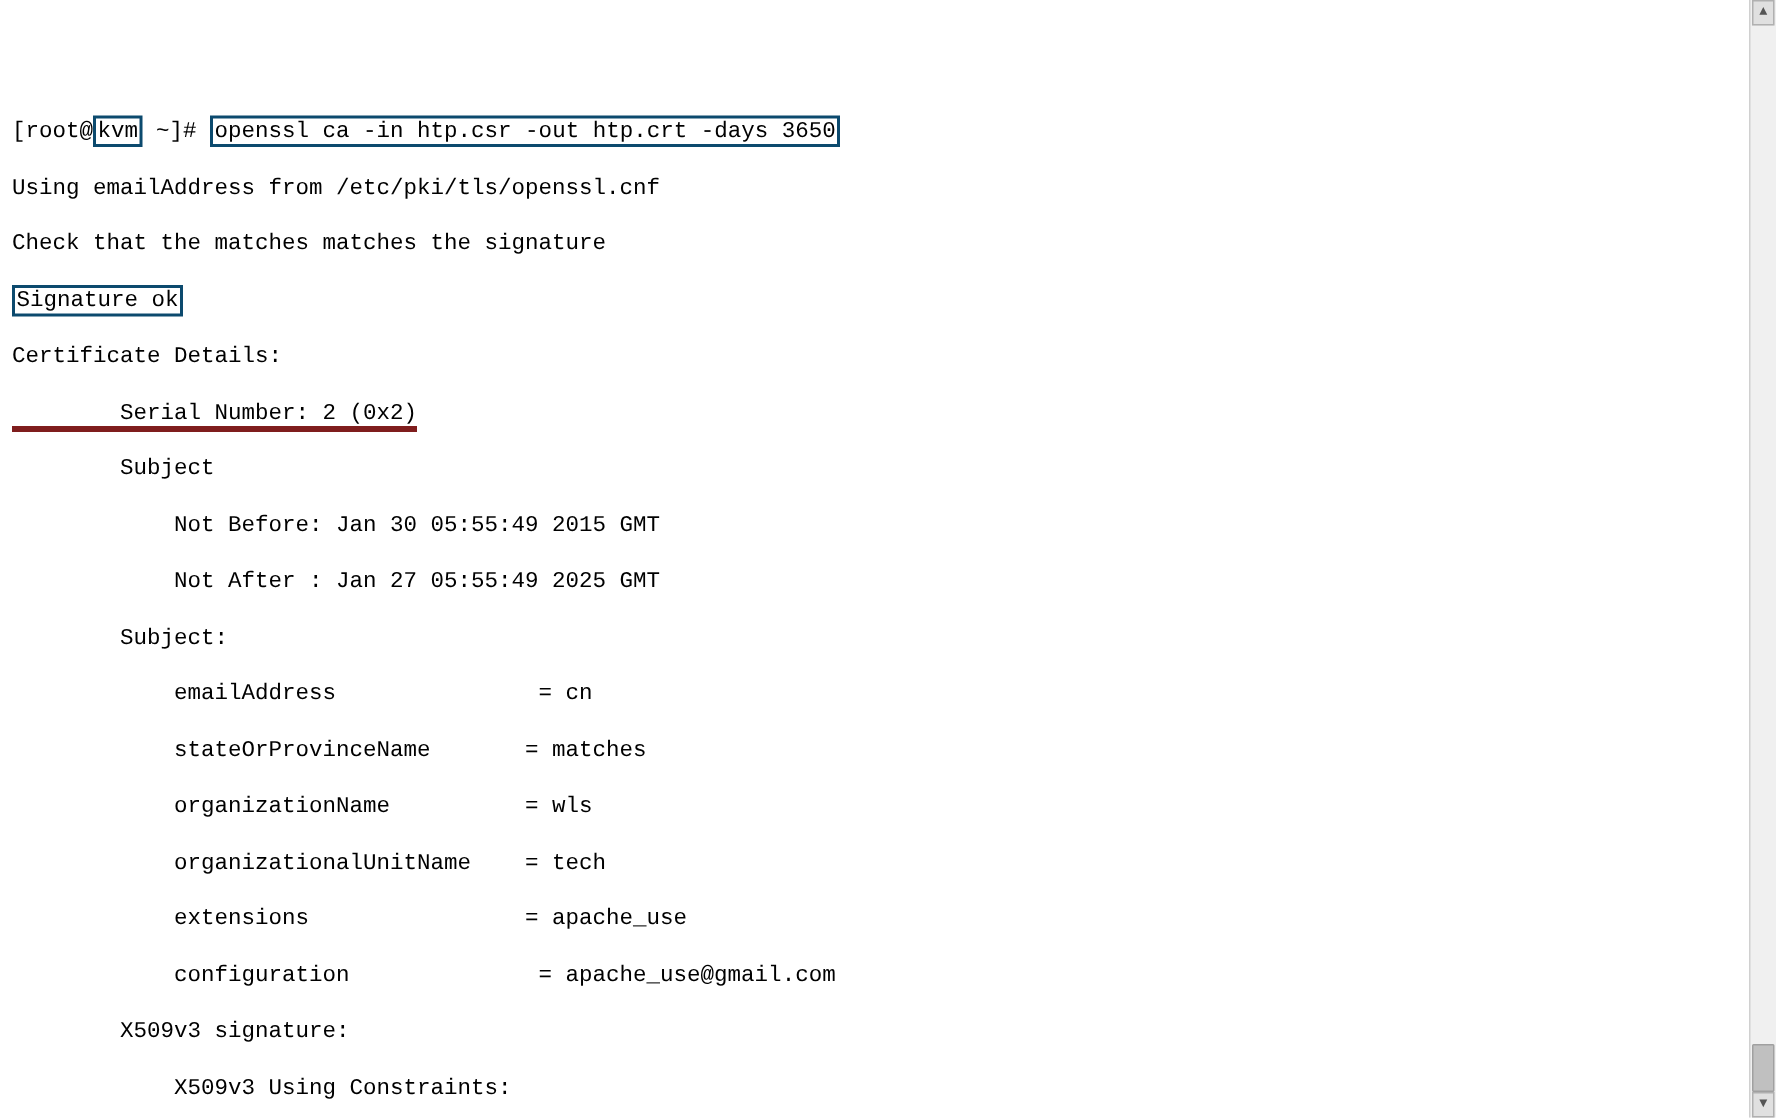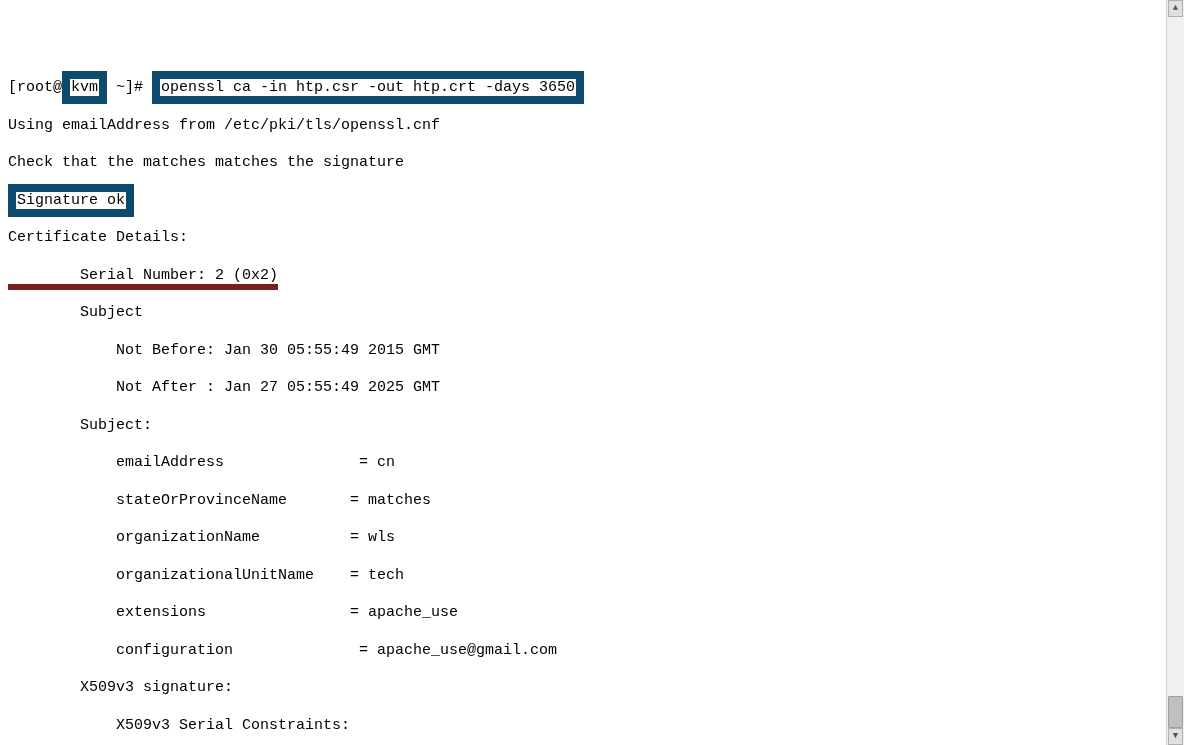--- a/index.html
+++ b/index.html
@@ -11,26 +11,26 @@
       background: #ffffff;
       color: #000000;
       white-space: pre;
       overflow-x: auto;
     }
     .line {
       display: block;
       min-height: 1.25em;
     }
     .box-red {
-      border: 8px solid #0c4a6e;
+      border: 2px solid #0c4a6e;
       display: inline;
       padding: 0 1px;
     }
     .underline-red {
-      border-bottom: 6px solid #7f1d1d;
+      border-bottom: 4px solid #7f1d1d;
       margin-top: 32px;
     }
     .scrollbar {
       position: fixed;
       right: 0;
       top: 0;
       bottom: 0;
       width: 17px;
       background: #f0f0f0;
       border-left: 1px solid #d0d0d0;
@@ -75,21 +75,21 @@
 <span class="line">            Not Before: Jan 30 05:55:49 2015 GMT</span>
 <span class="line">            Not After : Jan 27 05:55:49 2025 GMT</span>
 <span class="line">        Subject:</span>
 <span class="line">            emailAddress               = cn</span>
 <span class="line">            stateOrProvinceName       = matches</span>
 <span class="line">            organizationName          = wls</span>
 <span class="line">            organizationalUnitName    = tech</span>
 <span class="line">            extensions                = apache_use</span>
 <span class="line">            configuration              = apache_use@gmail.com</span>
 <span class="line">        X509v3 signature:</span>
-<span class="line">            X509v3 Serial Constraints:</span>
+<span class="line">            X509v3 Using Constraints:</span>
 
 
 
 
 
 
 
 
 
 

